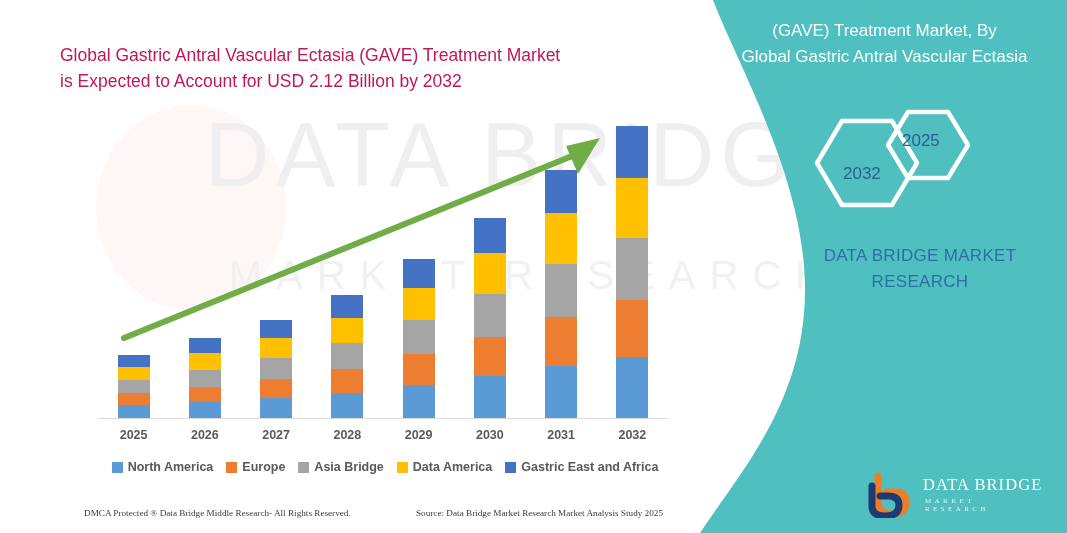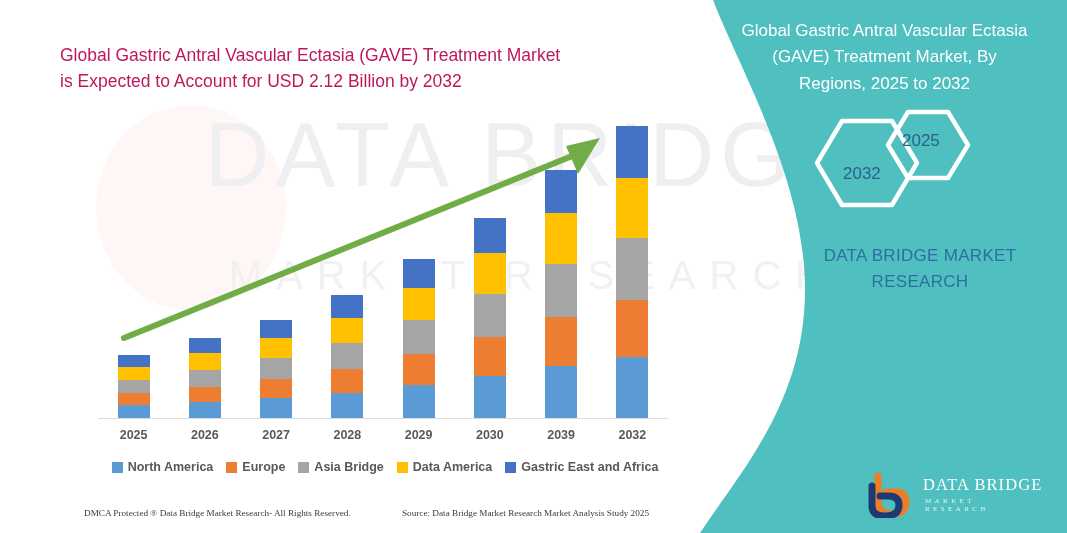--- a/index.html
+++ b/index.html
@@ -135,21 +135,21 @@
   
   .footer-left, .footer-right {
     position:absolute;
     top:508px;
     font-family:"Liberation Serif", serif;
     font-size:9.2px;
     color:#3b3b3b;
     white-space:nowrap;
   }
   .footer-left { left:84px; }
-  .footer-right { left:402px; }
+  .footer-right { left:416px; }
 
   
   .panel-title {
     position:absolute;
     left:722px; top:18px;
     width:325px;
     text-align:center;
     color:#ffffff;
     font-size:17px;
     line-height:1.55;
@@ -275,21 +275,21 @@
       <polygon points="600,138 566,146 578,174" fill="#70ad47"></polygon>
     </svg>
 
     <div class="xlabels" id="xlabels">
         <span>2025</span>
         <span>2026</span>
         <span>2027</span>
         <span>2028</span>
         <span>2029</span>
         <span>2030</span>
-        <span>2039</span>
+        <span>2031</span>
         <span>2032</span>
       </div>
     <div class="legend" id="legend">
         <div class="legend-item">
           <span class="swatch" style="background: rgb(91, 155, 213);"></span>
           <span class="legend-label">North America</span>
         </div>
         <div class="legend-item">
           <span class="swatch" style="background: rgb(237, 125, 49);"></span>
           <span class="legend-label">Europe</span>
@@ -302,27 +302,26 @@
           <span class="swatch" style="background: rgb(255, 192, 0);"></span>
           <span class="legend-label">Data America</span>
         </div>
         <div class="legend-item">
           <span class="swatch" style="background: rgb(68, 114, 196);"></span>
           <span class="legend-label">Gastric East and Africa</span>
         </div>
       </div>
   </div>
 
-  <div class="footer-left">DMCA Protected ® Data Bridge Market Research- All Rights Reserved.</div>
+  <div class="footer-left">DMCA Protected ® Data Bridge Middle Research- All Rights Reserved.</div>
   <div class="footer-right">Source: Data Bridge Market Research  Market Analysis Study 2025</div>
 
   <div class="panel-title">
+    <div>(GAVE) Treatment Market, By</div>
     <div>Global Gastric Antral Vascular Ectasia</div>
-    <div>(GAVE) Treatment Market, By</div>
-    <div>Regions, 2025 to 2032</div>
   </div>
 
   <div class="hexes">
     <svg width="200" height="110" viewBox="0 0 200 110">
       <polygon points="17,55 42,13 92,13 117,55 92,97 42,97" fill="none" stroke="#ffffff" stroke-width="4.5" stroke-linejoin="round"></polygon>
       <polygon points="88,37 108,4 148,4 168,37 148,70 108,70" fill="none" stroke="#ffffff" stroke-width="4.5" stroke-linejoin="round"></polygon>
     </svg>
     <span class="hex-label hex-2032-label">2032</span>
     <span class="hex-label hex-2025-label">2025</span>
   </div>

